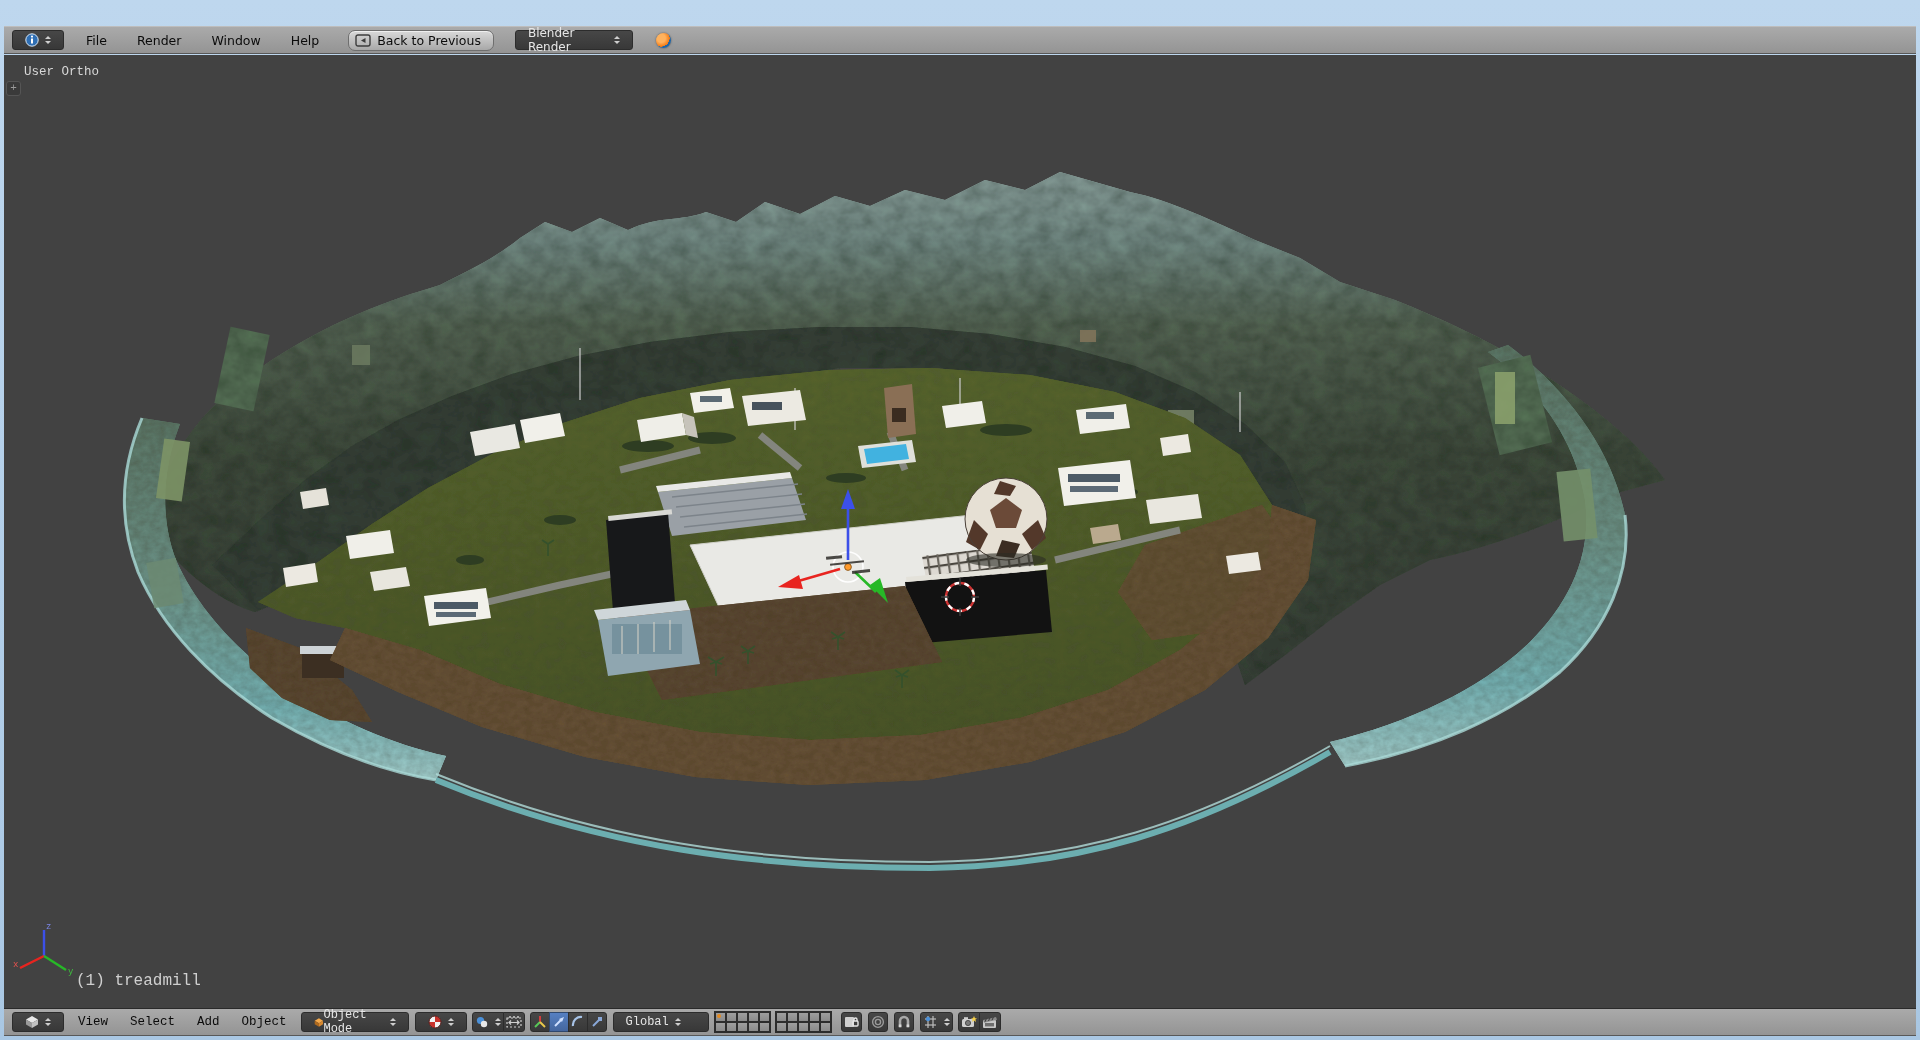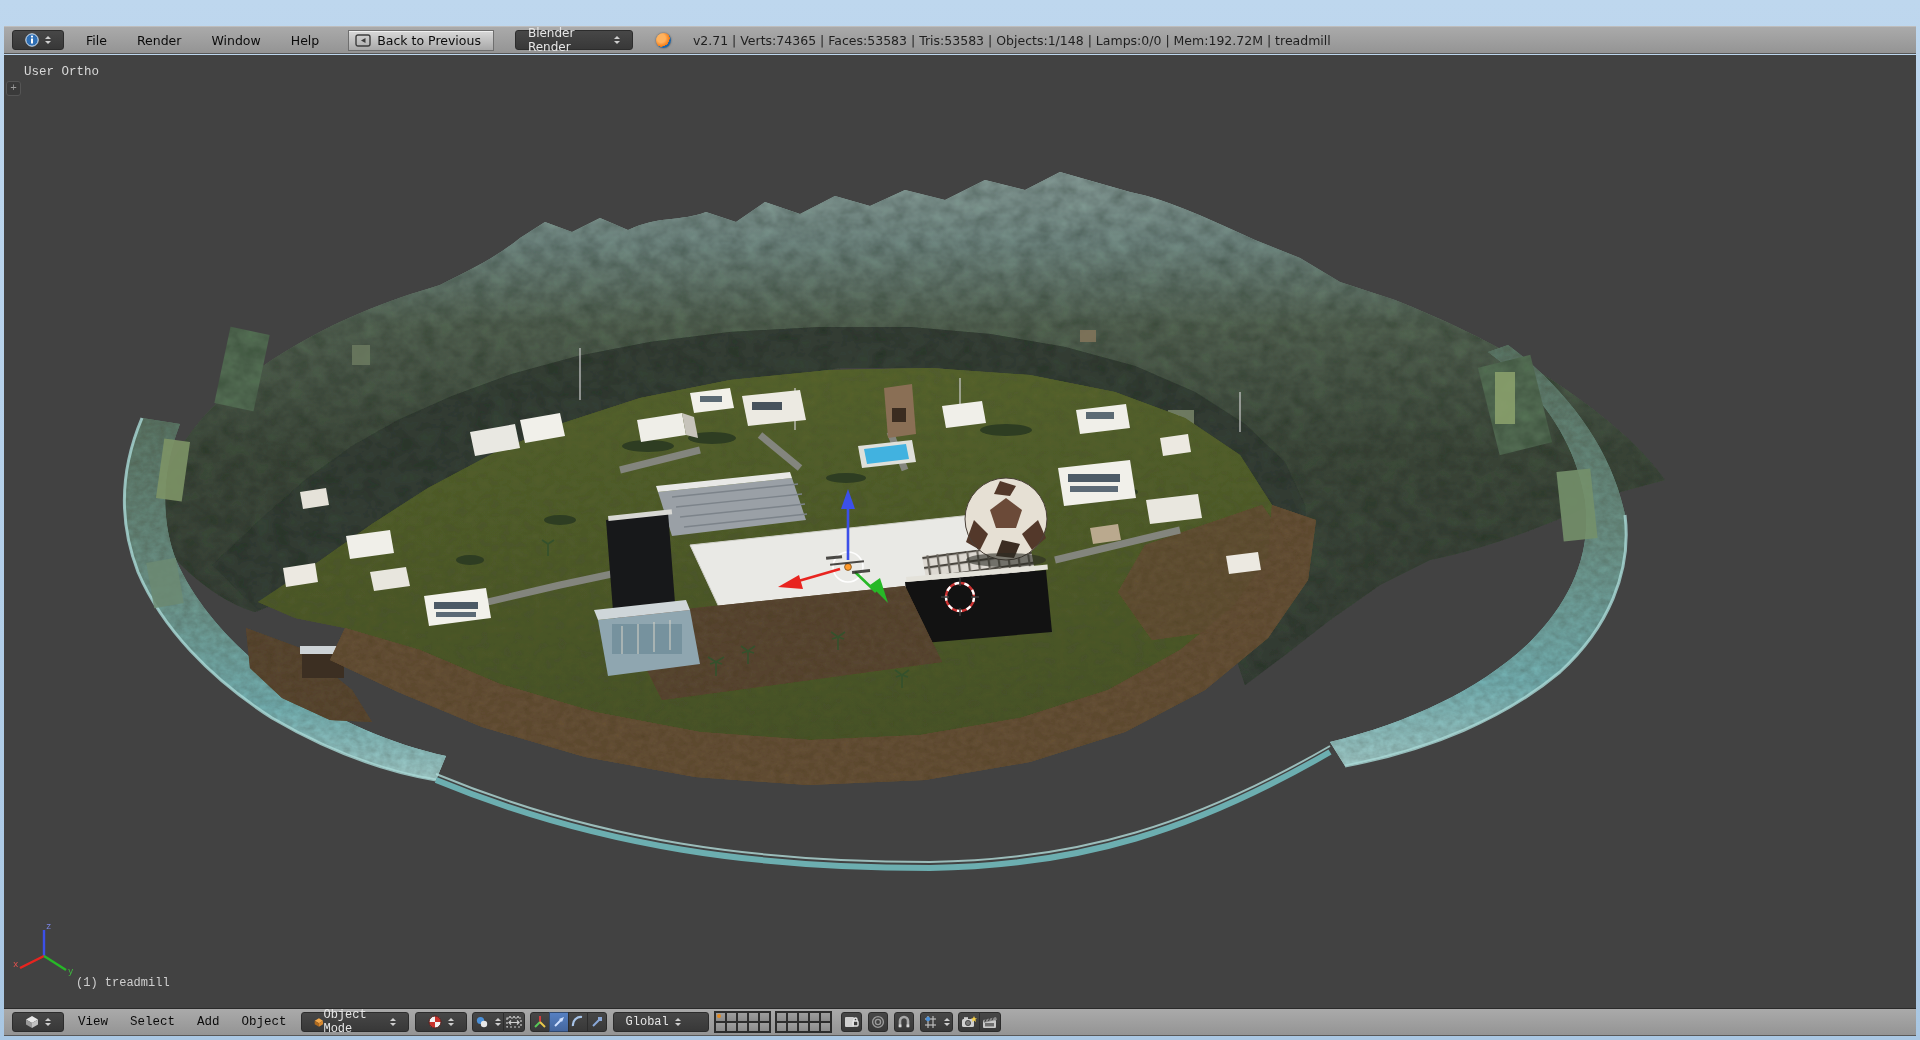--- a/index.html
+++ b/index.html
@@ -35,31 +35,31 @@
   .updown i{border:3px solid transparent;display:block;width:0;height:0;}
   .updown i.up{border-bottom-color:#cfcfcf;margin-bottom:1px;}
   .updown i.dn{border-top-color:#cfcfcf;margin-top:1px;}
   .tool-btn{height:20px;min-width:20px;background:linear-gradient(#474747,#383838);
     border:1px solid #2c2c2c;display:flex;align-items:center;justify-content:center;margin-left:-1px;padding:0 2px;}
   .grp{display:flex;margin:0 3px;}
   .grp .tool-btn:first-child{border-radius:3px 0 0 3px;}
   .grp .tool-btn:last-child{border-radius:0 3px 3px 0;}
   .tool-btn.solo{border-radius:3px;margin:0 3px;}
   .tool-btn.active{background:linear-gradient(#5680c2,#44669e);border-color:#2f486e;}
-  .backbtn{height:21px;border-radius:0;border:1px solid #6e6e6e;margin:0 10px;padding:0 12px 0 6px;
+  .backbtn{height:21px;border-radius:7px;border:1px solid #6e6e6e;margin:0 10px;padding:0 12px 0 6px;
     background:linear-gradient(#d9d9d9,#a8a8a8);display:flex;align-items:center;color:#0b0b0b;
     box-shadow:inset 0 1px 0 #efefef;}
   .backbtn svg{margin-right:6px;}
   #stats{color:#1f1f1f;font-size:12.5px;margin-left:8px;white-space:nowrap;}
   
   #viewport{position:absolute;top:55px;left:4px;width:1912px;height:953px;background:#424242;overflow:hidden;font-family:Liberation Mono, monospace;}
   #view-label{position:absolute;top:10px;left:20px;color:#d8d8d8;font-size:12.5px;}
   #expand-plus{position:absolute;top:26px;left:2px;width:15px;height:15px;background:#3a3a3a;border:1px solid #555;
     border-radius:3px;color:#9a9a9a;font-size:11px;line-height:13px;text-align:center;}
-  #object-label{position:absolute;bottom:18px;left:72px;color:#cfcfcf;font-size:12px;}
+  #object-label{position:absolute;bottom:18px;left:72px;color:#cfcfcf;font-size:16px;}
   #axis-gizmo{position:absolute;bottom:28px;left:8px;}
   
   .layers{display:flex;margin:0 2px;}
   .layer-block{display:grid;grid-template-columns:repeat(5,11px);grid-template-rows:repeat(2,10px);
     border:1px solid #2c2c2c;margin-right:4px;background:#3a3a3a;}
   .layer-cell{border:1px solid #2c2c2c;background:linear-gradient(#9d9d9d,#8a8a8a);position:relative;}
   .layer-cell.dot::after{content:"";position:absolute;top:1px;left:1px;width:4px;height:4px;border-radius:50%;background:#e68a1e;}
 </style>
 </head>
 <body>
@@ -90,21 +90,20 @@
     <span>Back to Previous</span>
   </div>
   <div class="dropdown" style="width:118px;justify-content:space-between">
     <span>Blender Render</span>
     <span class="updown">
           <i class="up"></i>
           <i class="dn"></i>
         </span>
   </div>
   <div class="blender-badge" style="margin-left:12px"></div>
-  <span id="stats">v2.71 | Verts:74365 | Faces:53583 | Tris:53583 | Objects:1/148 | Lamps:0/0 | Mem:192.72M | treadmill</span>
 </div>
 
 <div id="viewport">
 
   <svg width="1912" height="953" viewBox="4 55 1912 953">
     <defs>
       <linearGradient id="gMount" x1="0" y1="0" x2="0" y2="1">
         <stop offset="0" stop-color="#95aea9"></stop>
             <stop offset="0.14" stop-color="#7c968f"></stop>
         <stop offset="0.30" stop-color="#5b6d5a"></stop>

